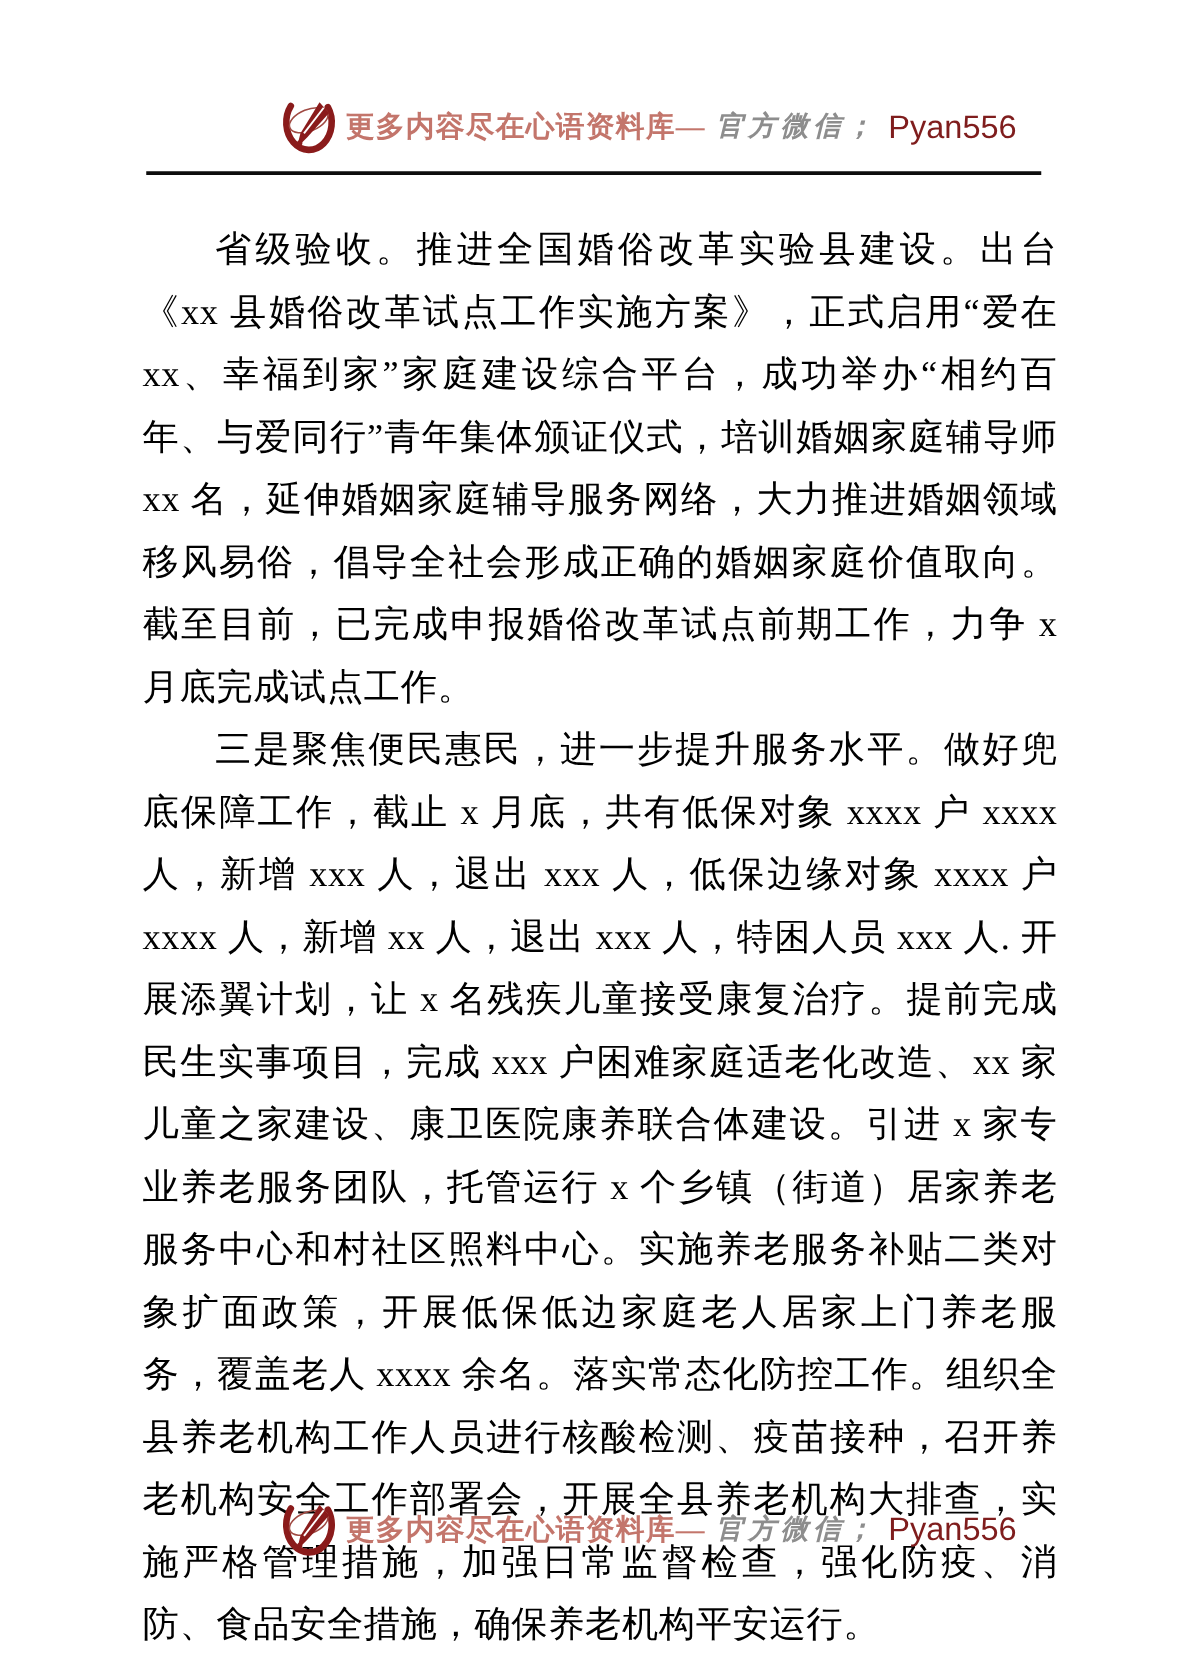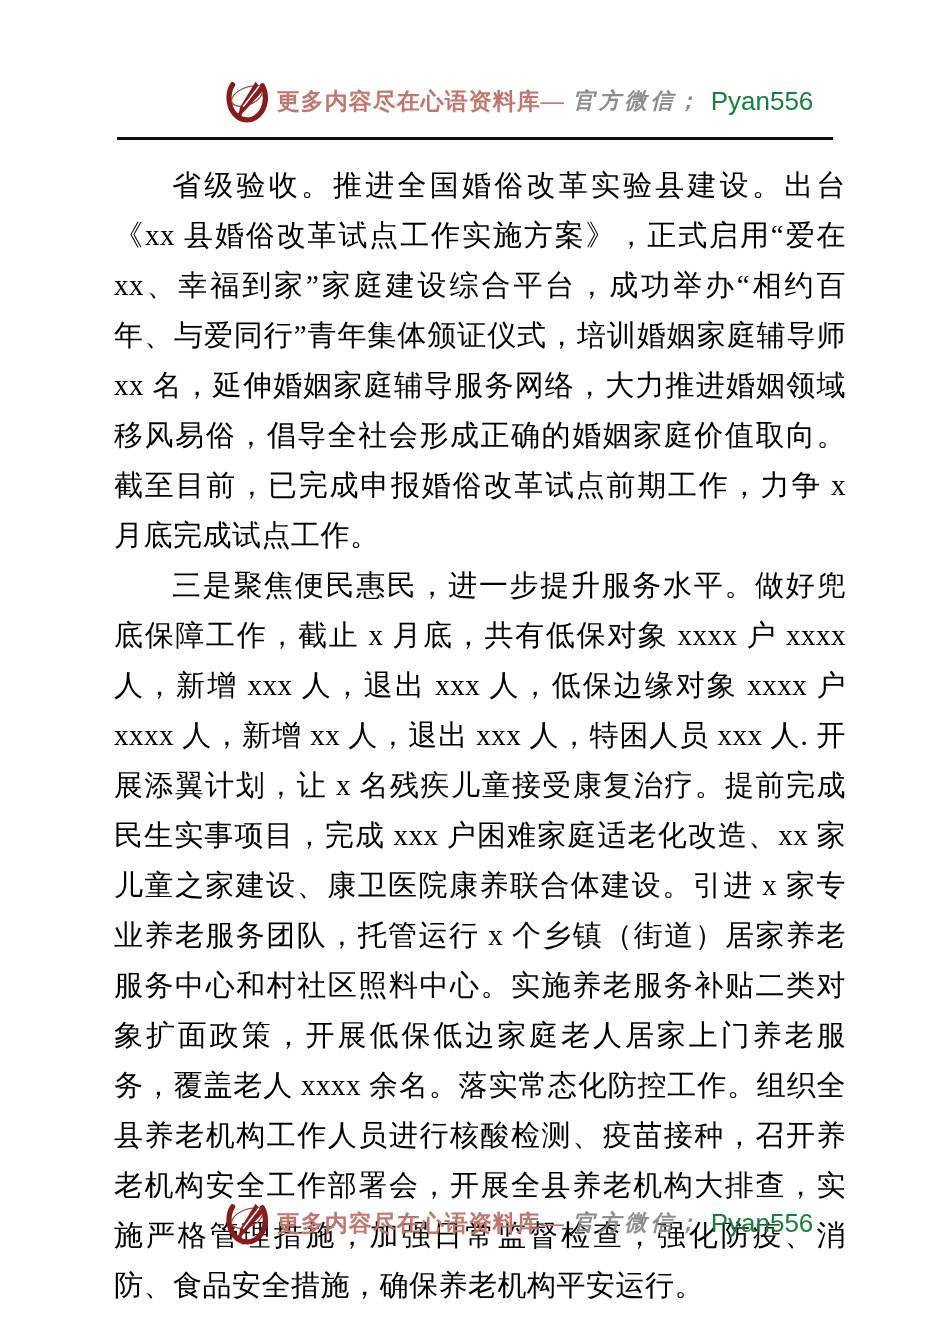--- a/index.html
+++ b/index.html
@@ -39,34 +39,34 @@
   .channel-label {
     font-size: 22px;
     font-weight: bold;
     font-style: italic;
     letter-spacing: 4px;
     color: #8d8d8d;
     text-align: right;
   }
   .wechat-id {
     font-size: 26px;
-    color: #15803d;
+    color: #7f1d1d;
     font-family: "Liberation Sans", "DejaVu Sans", sans-serif;
   }
   .divider {
     position: absolute;
     top: 137px;
     left: 117px;
     width: 716px;
     height: 3px;
     background: #0d0d0d;
   }
   .content {
     position: absolute;
-    top: 160px;
+    top: 175px;
     left: 114px;
     width: 732px;
     color: #000000;
   }
   .content p {
     margin: 0;
     font-size: 29px;
     line-height: 50px;
     letter-spacing: 0.5px;
     text-align: justify;

